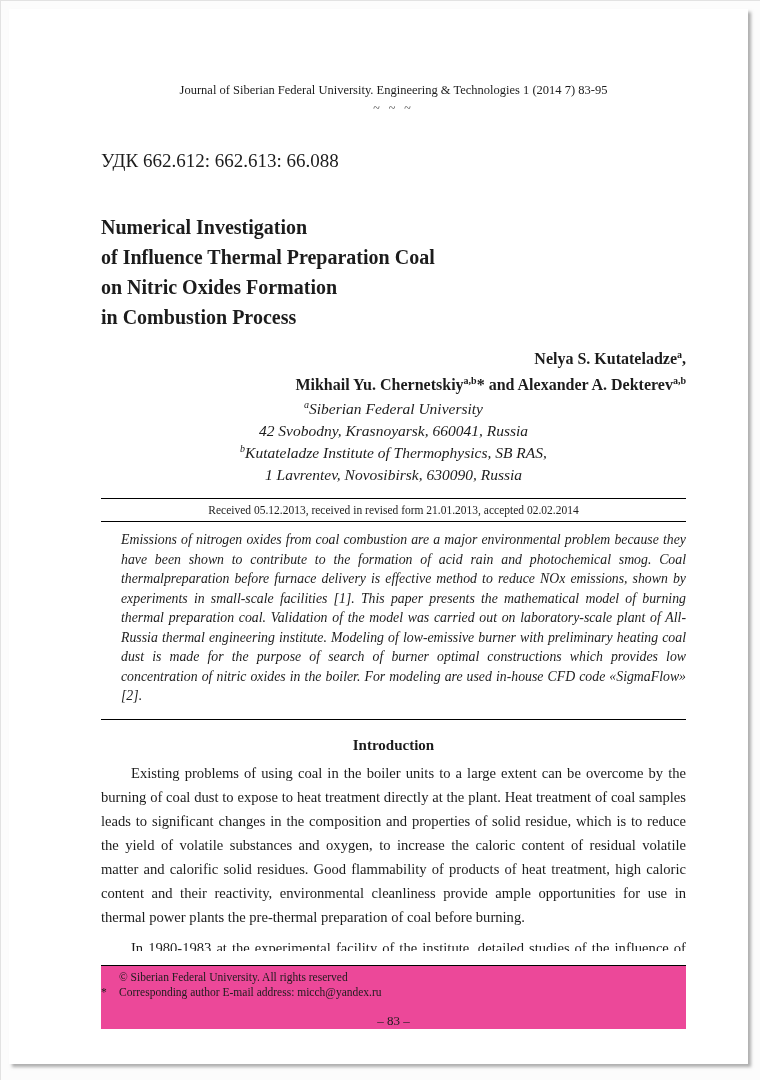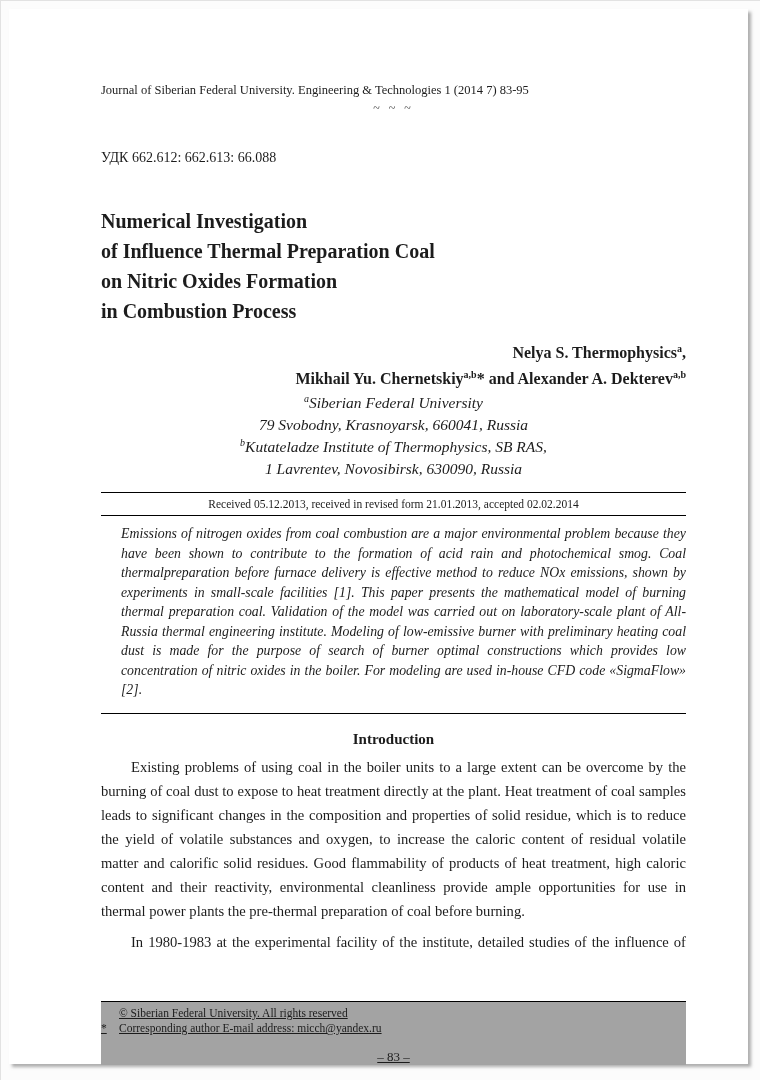--- a/index.html
+++ b/index.html
@@ -12,37 +12,37 @@
   }
   .page {
     position: absolute; left: 8px; top: 8px; width: 739px; height: 1055px;
     background: #ffffff;
     box-shadow: 3px 3px 3px rgba(110,110,110,0.55);
   }
   .content {
     position: absolute; top: 0; left: 0; right: 0; height: 942px;
     padding: 74px 62px 0 92px; overflow: hidden;
   }
-  .journal-line { font-size: 12.5px; }
+  .journal-line { text-align: center; font-size: 12.5px; }
   .tilde { text-align: center; font-size: 12px; color: #3a3a3a; letter-spacing: 3px; margin-top: 3px; }
-  .udk { margin-top: 34px; font-size: 14px; }
+  .udk { margin-top: 34px; font-size: 19px; }
   .title { margin-top: 40px; font-size: 20px; font-weight: bold; line-height: 30px; }
   .authors { margin-top: 14px; text-align: right; font-weight: bold; font-size: 16px; line-height: 26px; }
   .affil { text-align: center; font-style: italic; font-size: 15.5px; line-height: 22px; }
   sup { font-size: 10px; line-height: 0; }
   .received {
     margin-top: 12px; border-top: 1px solid #000; border-bottom: 1px solid #000;
     text-align: center; font-size: 11.5px; padding: 5px 0;
   }
   .abstract { margin-top: 8px; font-style: italic; font-size: 13.8px; line-height: 19.5px; text-align: justify; margin-left: 20px; }
   .keywords { margin-top: 10px; font-style: italic; font-size: 13.8px; }
   .rule { border: none; border-top: 1px solid #000; margin-top: 13px; height: 0; }
   .intro-heading { margin-top: 17px; text-align: center; font-weight: bold; font-size: 15px; }
   .body-para { margin-top: 7px; font-size: 14.6px; line-height: 24px; text-align: justify; text-indent: 30px; }
-  .footer { position: absolute; left: 92px; right: 62px; top: 992px; background: #a3a3a3; text-decoration: underline; }
+  .footer { position: absolute; left: 92px; right: 62px; top: 956px; background: #ec4899; }
   .footnote-rule { border: none; border-top: 1px solid #000; margin-bottom: 4px; height: 0; }
   .fn-row { display: flex; font-size: 11.5px; line-height: 15px; }
   .fn-marker { flex: 0 0 18px; width: 18px; }
   .fn-text { flex: 1; }
   .page-number { text-align: center; font-size: 13px; margin-top: 13px; }
 </style>
 </head>
 <body>
 
 <div class="canvas">
@@ -55,27 +55,27 @@
       <div class="udk">УДК 662.612: 662.613: 66.088</div>
 
       <h1 class="title">
         <div>Numerical Investigation</div>
         <div>of Influence Thermal Preparation Coal</div>
         <div>on Nitric Oxides Formation</div>
         <div>in Combustion Process</div>
       </h1>
 
       <div class="authors">
-        <div><span>Nelya S. Thermophysics</span><sup>a</sup><span>,</span></div>
+        <div><span>Nelya S. Kutateladze</span><sup>a</sup><span>,</span></div>
         <div><span>Mikhail Yu. Chernetskiy</span><sup>a,b</sup><span>*</span><span> and Alexander A. Dekterev</span><sup>a,b</sup></div>
       </div>
 
       <div class="affil">
         <div><sup>a</sup><span>Siberian Federal University</span></div>
-        <div>79 Svobodny, Krasnoyarsk, 660041, Russia</div>
+        <div>42 Svobodny, Krasnoyarsk, 660041, Russia</div>
         <div><sup>b</sup><span>Kutateladze Institute of Thermophysics, SB RAS,</span></div>
         <div>1 Lavrentev, Novosibirsk, 630090, Russia</div>
       </div>
 
       <div class="received">Received 05.12.2013, received in revised form 21.01.2013, accepted 02.02.2014</div>
 
       <p class="abstract">Emissions of nitrogen oxides from coal combustion are a major environmental problem because they have been shown to contribute to the formation of acid rain and photochemical smog. Coal thermalpreparation before furnace delivery is effective method to reduce NOx emissions, shown by experiments in small-scale facilities [1]. This paper presents the mathematical model of burning thermal preparation coal. Validation of the model was carried out on laboratory-scale plant of All-Russia thermal engineering institute. Modeling of low-emissive burner with preliminary heating coal dust is made for the purpose of search of burner optimal constructions which provides low concentration of nitric oxides in the boiler. For modeling are used in-house CFD code «SigmaFlow» [2].</p>
 
 
       <hr class="rule">

